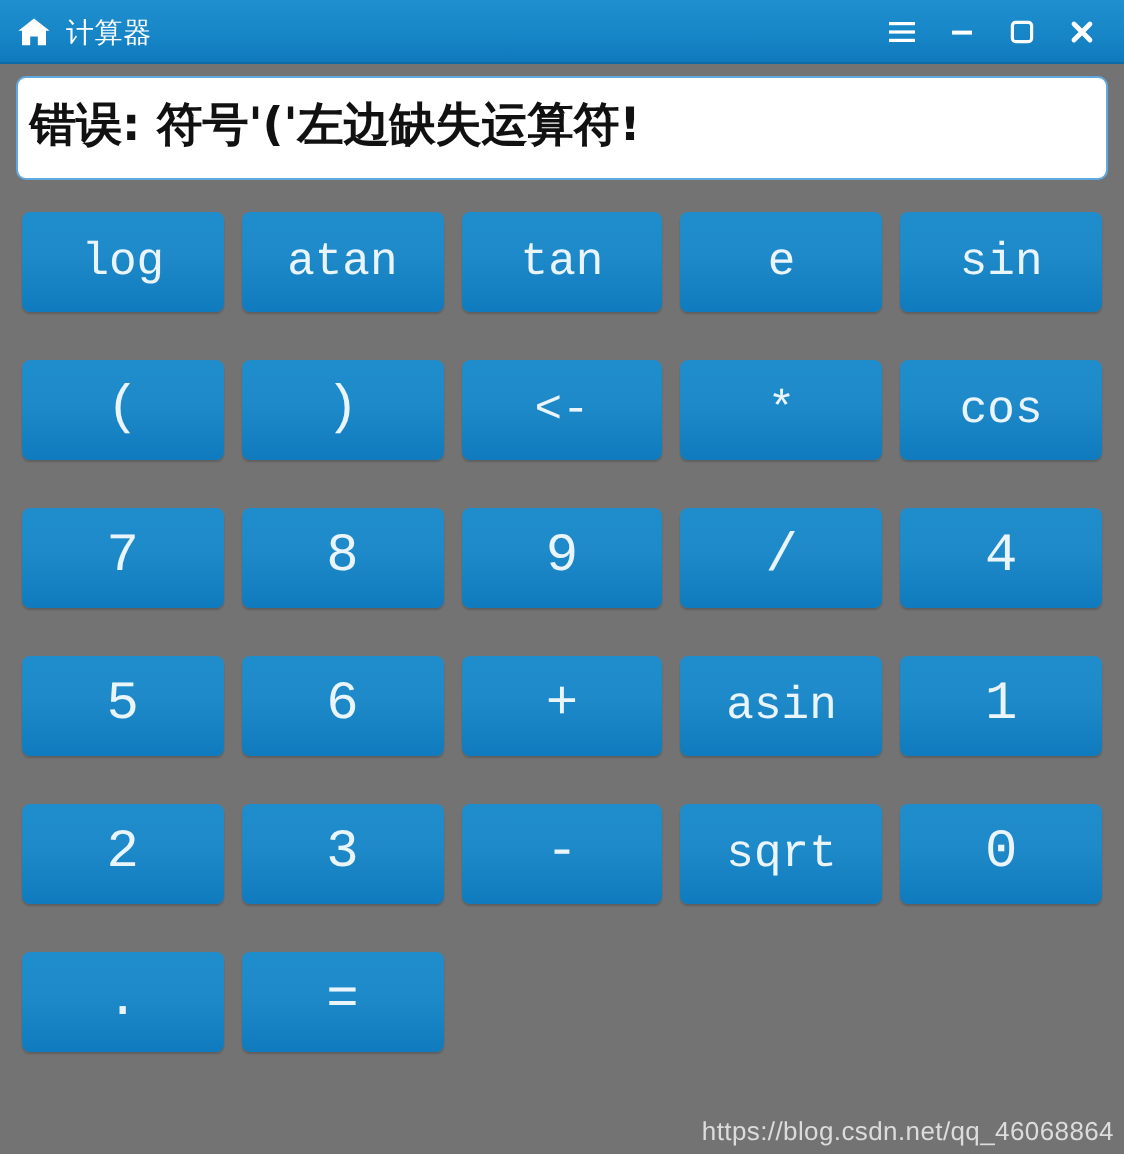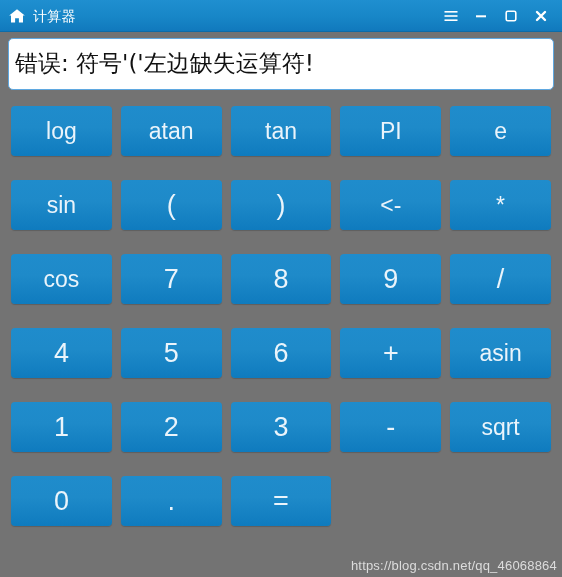--- a/index.html
+++ b/index.html
@@ -71,20 +71,21 @@
     justify-content: center;
     cursor: default;
   }
   .ctrl svg { display: block; }
 
   
   .display-wrap {
     flex: 0 0 auto;
     padding: 6px 8px 0 8px;
     box-sizing: border-box;
+    font-weight: bold;
   }
   .display {
     height: 52px;
     box-sizing: border-box;
     background: #ffffff;
     border: 1px solid #5fa8e0;
     border-radius: 5px;
     display: flex;
     align-items: center;
     padding: 0 6px;
@@ -114,21 +115,21 @@
     border: 0;
     outline: 0;
     margin: 0;
     padding: 0;
     border-radius: 4px;
     background: linear-gradient(to bottom, #1f8ccc 0%, #1e8ac9 42%, #0f7bbe 100%);
     box-shadow: 0 1px 1px rgba(0,0,0,0.18);
     color: #eaf4fb;
     font-size: 27px;
     font-weight: 300;
-    font-family: Liberation Sans, sans-serif;
+    font-family: Liberation Mono, monospace;
     display: flex;
     align-items: center;
     justify-content: center;
     cursor: default;
     line-height: 1;
     user-select: none;
   }
   .key.small { font-size: 23px; }
 
   
@@ -195,21 +196,20 @@
   <div class="display-wrap">
     <div class="display">
       <span class="display-text">错误: 符号'('左边缺失运算符!</span>
     </div>
   </div>
 
   <div class="keypad">
       <button class="key small">log</button>
       <button class="key small">atan</button>
       <button class="key small">tan</button>
-      <button class="key small">PI</button>
       <button class="key small">e</button>
       <button class="key small">sin</button>
       <button class="key">(</button>
       <button class="key">)</button>
       <button class="key small">&lt;-</button>
       <button class="key small">*</button>
       <button class="key small">cos</button>
       <button class="key">7</button>
       <button class="key">8</button>
       <button class="key">9</button>

